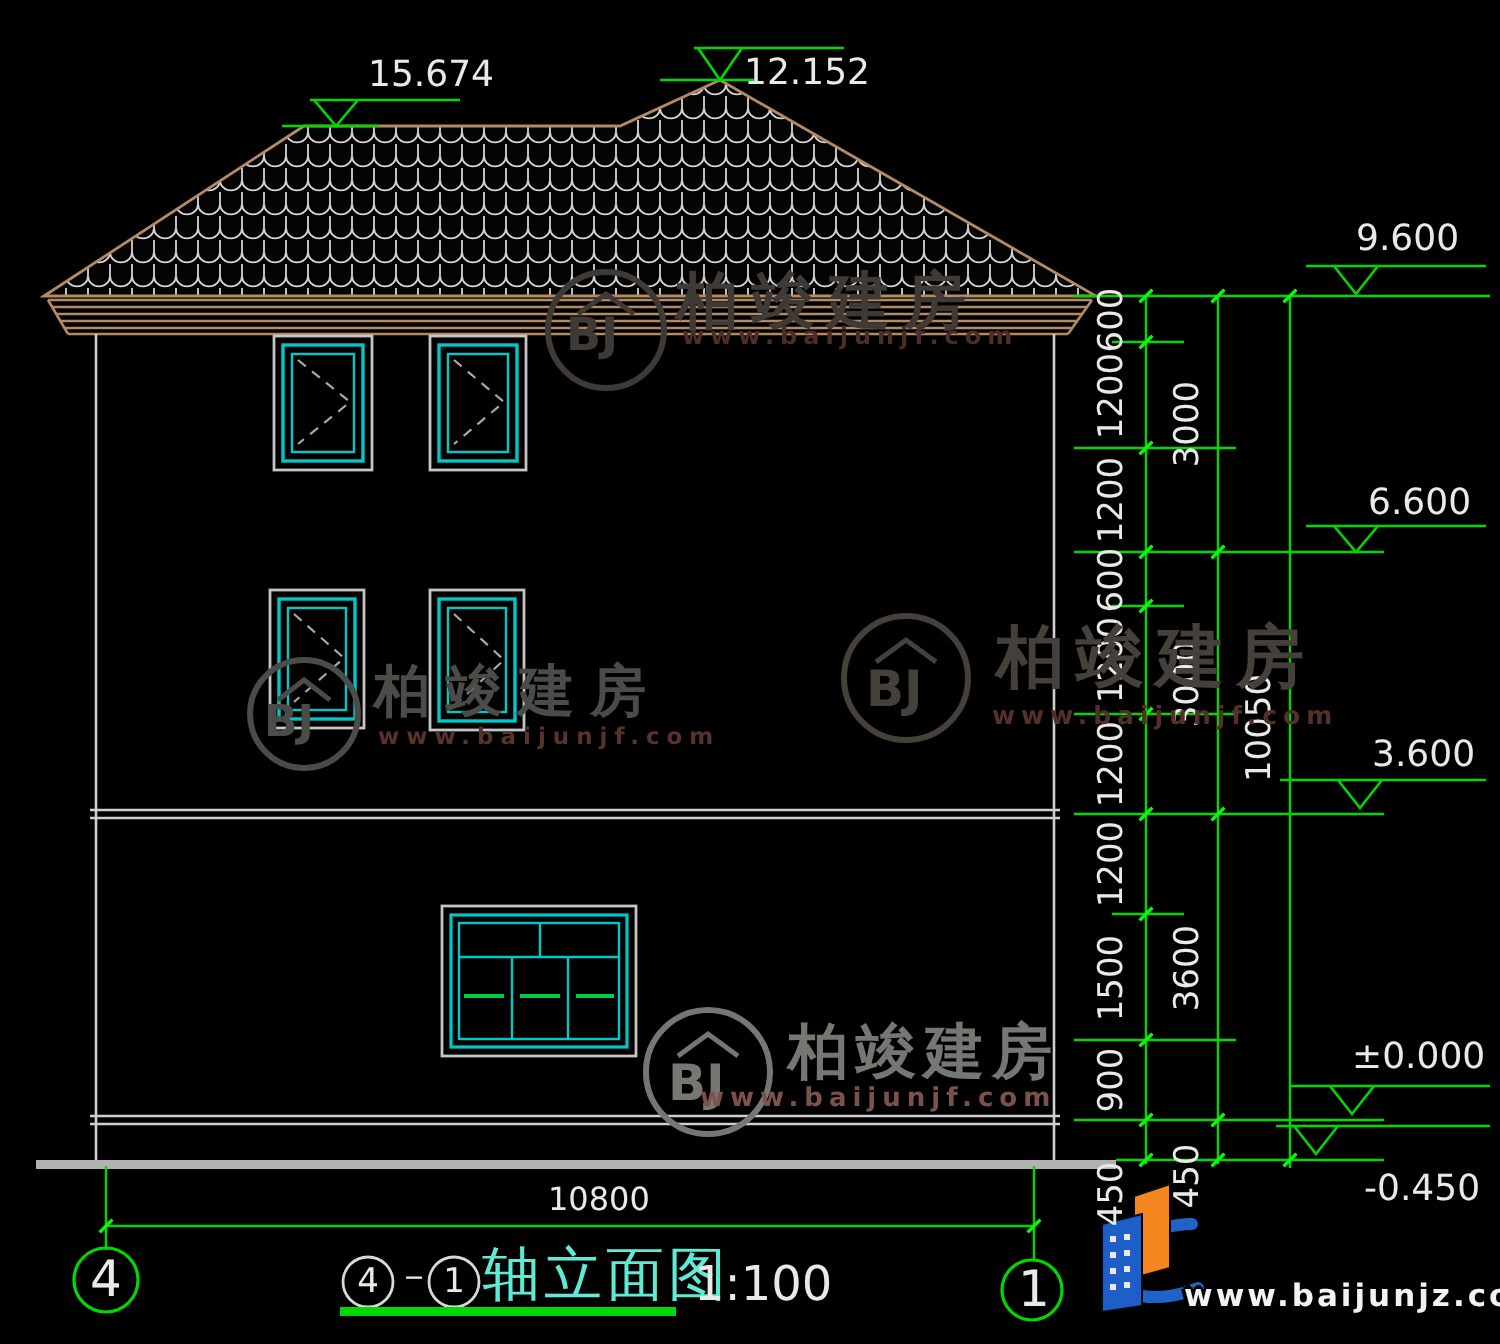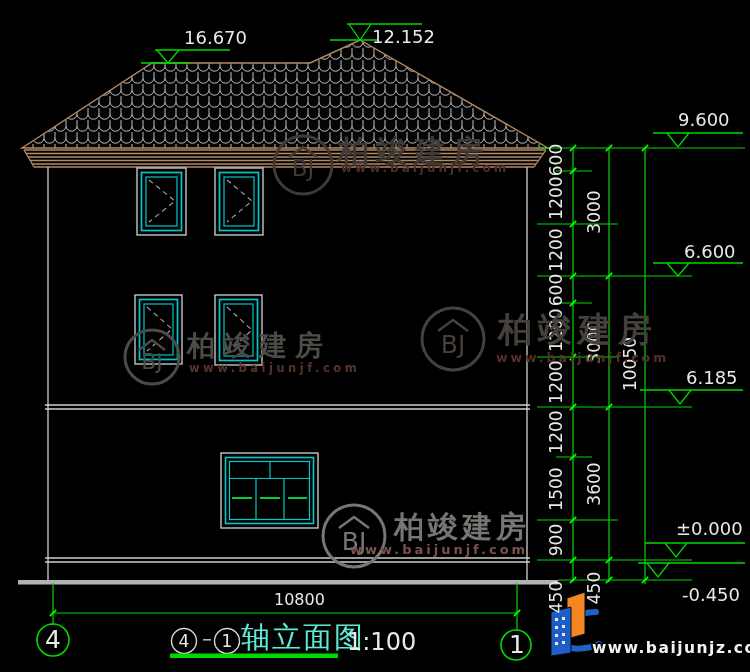--- a/index.html
+++ b/index.html
@@ -12,21 +12,21 @@
         color:#e9e9e7;font-size:17px;transform:rotate(-90deg);transform-origin:center;white-space:nowrap;}
   .wmb{position:absolute;white-space:nowrap;line-height:1;font-weight:bold;}
   .wm1b{color:#403a36;font-size:31px;letter-spacing:7px;}
   .wm1s{color:#4c2e28;font-size:12px;letter-spacing:3px;}
   .wm2b{color:#454039;font-size:34px;letter-spacing:6px;}
   .wm2s{color:#54302a;font-size:12.5px;letter-spacing:3px;}
   .wm3b{color:#4b4b47;font-size:28px;letter-spacing:8px;}
   .wm3s{color:#57332c;font-size:11.5px;letter-spacing:3.5px;}
   .wm4b{color:#767673;font-size:30px;letter-spacing:4px;}
   .wm4s{color:#7d514b;font-size:13px;letter-spacing:3px;}
-  .bj{position:absolute;width:40px;text-align:center;font-weight:normal;line-height:1;}
+  .bj{position:absolute;width:40px;font-weight:bold;line-height:1;}
   .title-cn{position:absolute;color:#5eead4;font-size:29px;letter-spacing:2px;line-height:1;white-space:nowrap;}
   .outline{text-shadow:-2px 0 #000,2px 0 #000,0 -2px #000,0 2px #000,-1px -1px #000,1px 1px #000,1px -1px #000,-1px 1px #000;}
   .flogo-b{position:absolute;color:#fbfbfb;font-size:37px;font-weight:bold;letter-spacing:2px;line-height:1;white-space:nowrap;}
   .flogo-s{position:absolute;color:#f2f2f2;font-size:15.5px;font-weight:bold;letter-spacing:1.5px;line-height:1;white-space:nowrap;}
 </style>
 </head>
 <body>
 
 <div class="canvas">
 
@@ -205,26 +205,26 @@
       <rect x="555" y="626" width="3" height="3"></rect>
           <rect x="562" y="625" width="3" height="3"></rect>
       <rect x="555" y="634" width="3" height="3"></rect>
           <rect x="562" y="633" width="3" height="3"></rect>
       <rect x="555" y="642" width="3" height="3"></rect>
           <rect x="562" y="641" width="3" height="3"></rect>
     </g>
   </g>
 </svg>
 
-<span class="t" style="left:184px;top:29px;">16.670</span>
+<span class="t" style="left:184px;top:29px;">15.674</span>
 <span class="t" style="left:372px;top:4px;margin-top:24px;">12.152</span>
 
 <span class="t" style="left:678px;top:111px;text-align:center;">9.600</span>
 <span class="t" style="left:684px;top:243px;">6.600</span>
-<span class="t" style="left:686px;top:369px;">6.185</span>
+<span class="t" style="left:686px;top:369px;">3.600</span>
 <span class="t" style="left:676px;top:520px;">±0.000</span>
 <span class="t" style="left:682px;top:586px;text-align:right;">-0.450</span>
 
 <span class="dimv" style="left:524px;top:150.5px;">600</span>
 <span class="dimv" style="left:524px;top:188.5px;">1200</span>
 <span class="dimv" style="left:524px;top:241px;">1200</span>
 <span class="dimv" style="left:524px;top:280.5px;">600</span>
 <span class="dimv" style="left:524px;top:321px;">1200</span>
 <span class="dimv" style="left:524px;top:373px;">1200</span>
 <span class="dimv" style="left:524px;top:423px;">1200</span>

